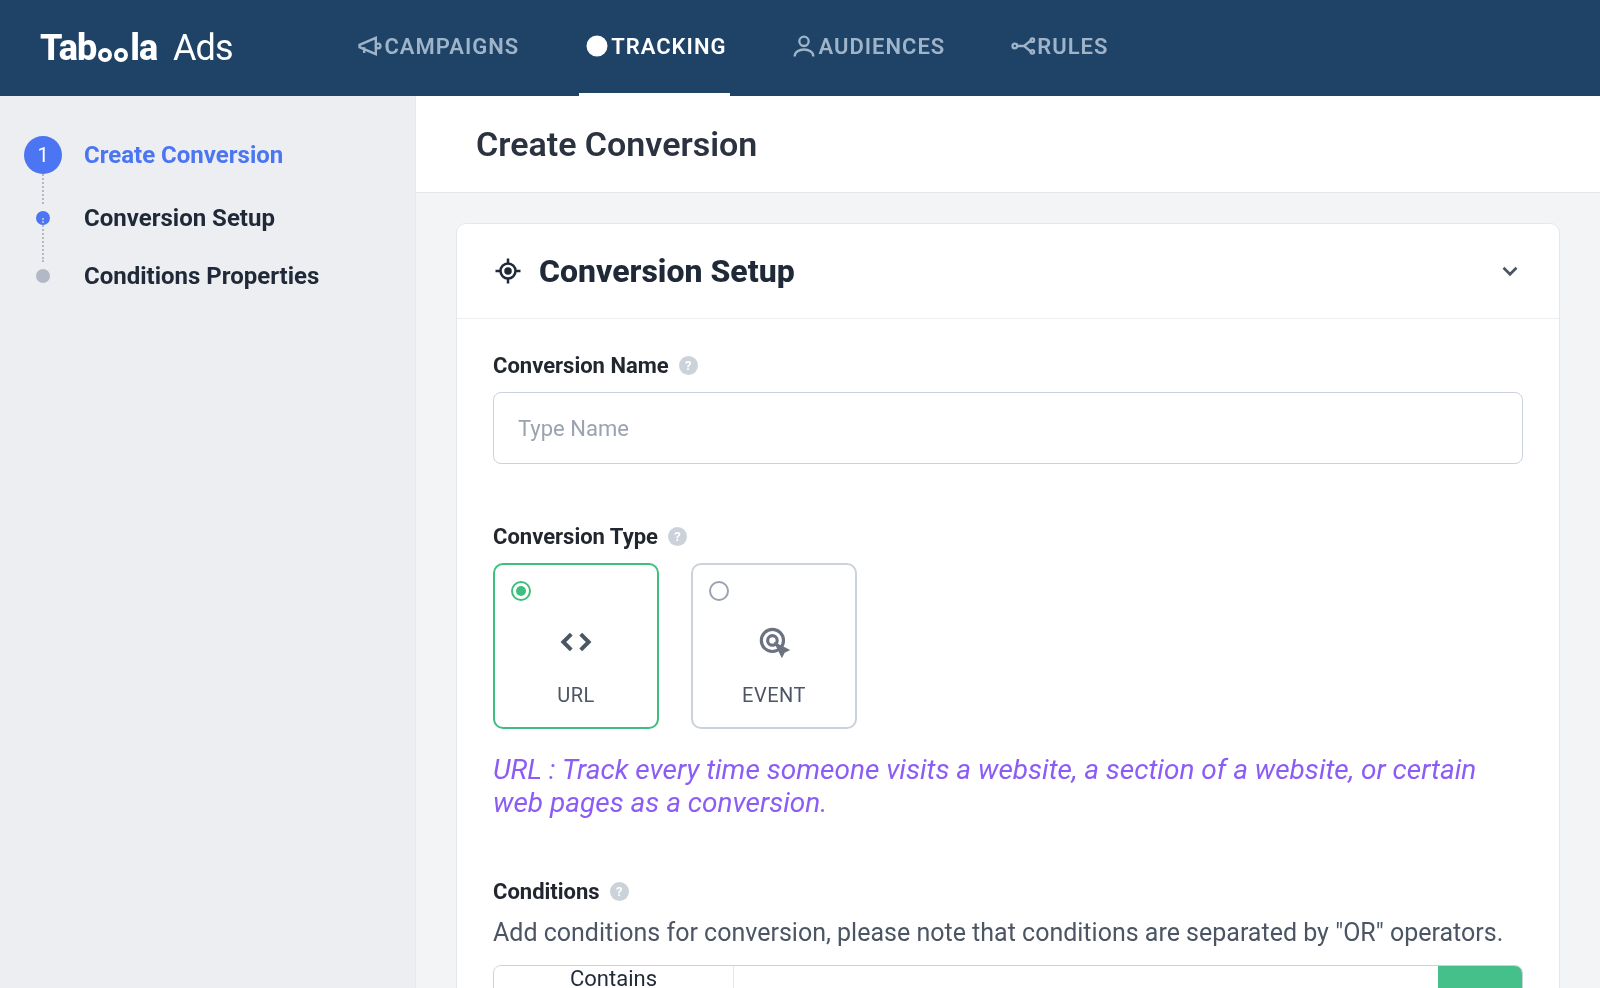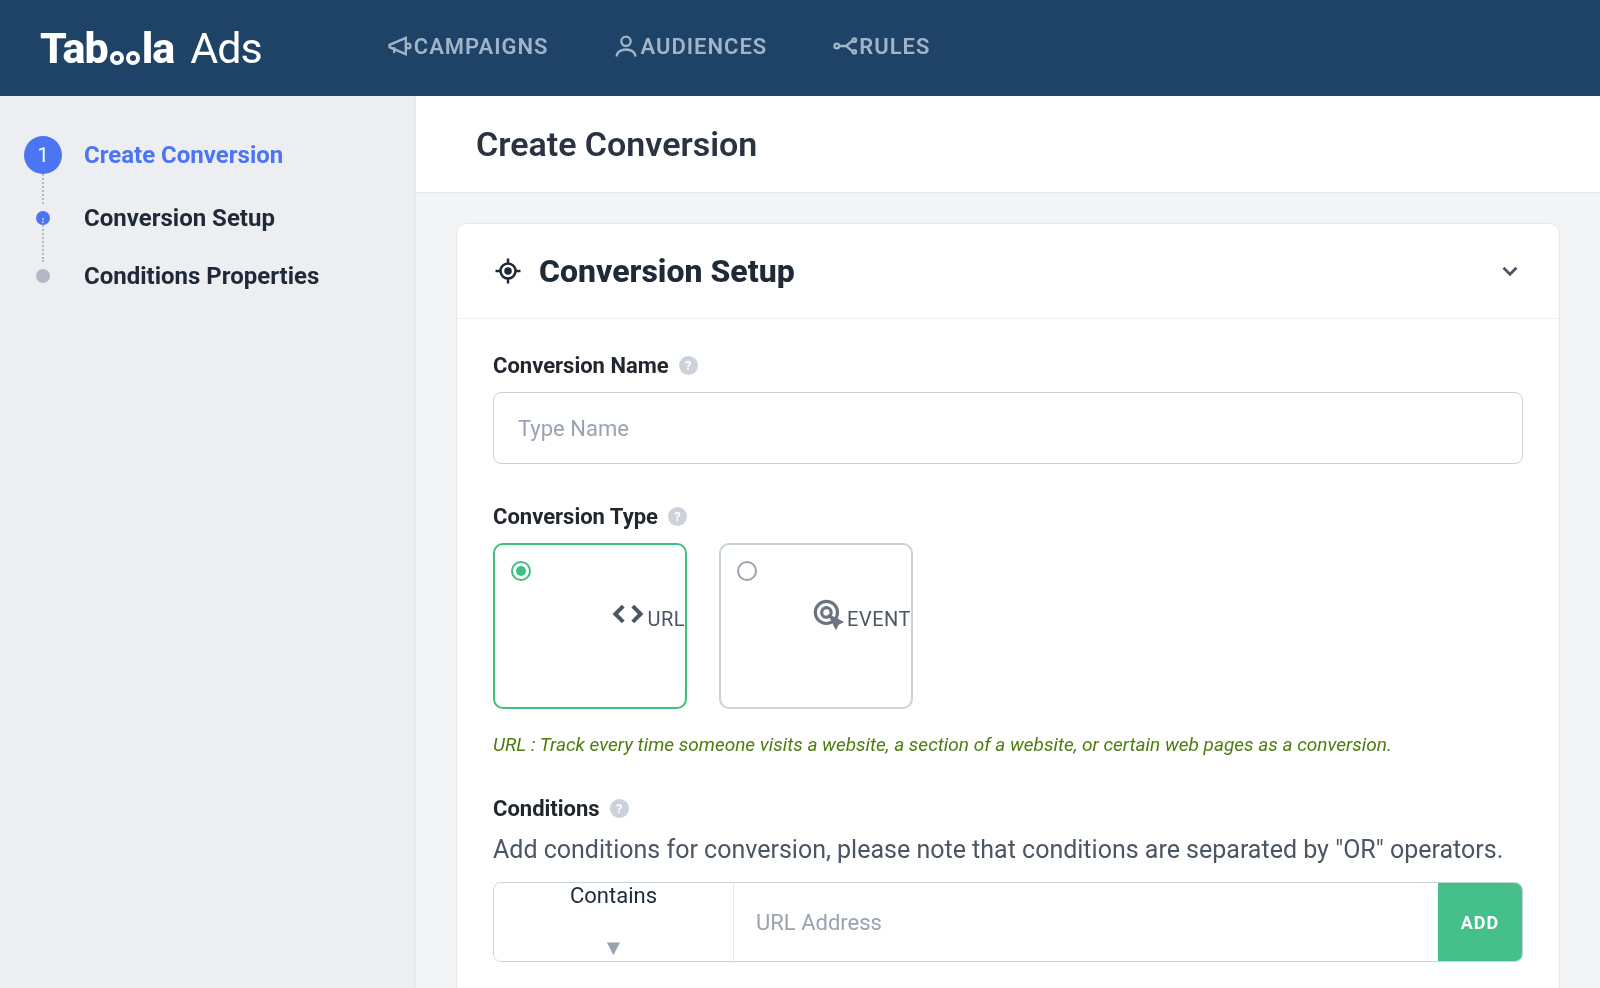--- a/index.html
+++ b/index.html
@@ -1,20 +1,20 @@
 <!DOCTYPE html>
 <html><head>
 <meta charset="utf-8">
 <style>
   * { box-sizing: border-box; margin: 0; padding: 0; font-family: -apple-system, BlinkMacSystemFont, "Segoe UI", Roboto, Helvetica, Arial, sans-serif; }
   body { background: #f3f4f6; color: #1f2937; width: 1600px; height: 988px; overflow: hidden; }
 
   
   .topnav { background: #1e4367; height: 96px; display: flex; align-items: center; padding: 0 40px; gap: 60px; }
-  .logo { display: flex; align-items: baseline; color: #fff; font-weight: 800; font-size: 43px; letter-spacing: -1px; }
+  .logo { display: flex; align-items: baseline; color: #fff; font-weight: 800; font-size: 36px; letter-spacing: -1px; }
   .logo .oo { display:inline-flex; align-items:center; gap:2px; margin:0 2px; position:relative; top:2px;}
   .logo .o { width:14px; height:14px; border:4px solid #fff; border-radius:50%; display:inline-block;}
   .logo .ads { font-weight: 400; margin-left:16px;}
   .navitems { display: flex; gap: 56px; align-items:center; margin-left:60px;}
   .navitem { display:flex; align-items:center; color:#9fb4c9; font-size:22px; font-weight:600; letter-spacing:1px; cursor:pointer; padding:33px 4px; border-bottom:4px solid transparent;}
   .navitem.active { color:#fff; border-bottom-color:#fff;}
   .navitem svg { width:28px; height:28px; }
   .navitem.active svg { stroke:#fff; fill:#fff;}
 
   
@@ -30,36 +30,36 @@
   .step .line { position:absolute; left:18px; top:38px; bottom:-30px; width:2px; border-left:2px dotted #b3b9c4;}
   .step.sm .line { left:18px; top:14px; bottom:-30px;}
 
   .main { flex:1; overflow:auto; }
   .page-title { font-size:34px; font-weight:600; color:#2b3340; padding:28px 60px; background:#fff; border-bottom:1px solid #e5e7eb;}
   .card { background:#fff; border:1px solid #e5e7eb; border-radius:10px; margin:30px 40px; padding:0; }
   .card-header { display:flex; align-items:center; justify-content:space-between; padding:28px 36px; border-bottom:1px solid #eceef1;}
   .card-header .t { display:flex; align-items:center; gap:16px; font-size:32px; font-weight:800; color:#1f2937;}
   .card-body { padding:34px 36px 40px 36px; }
 
-  .field { margin-bottom:40px; }
+  .field { margin-bottom:60px; }
   .field-label { font-size:22px; font-weight:700; color:#22272f; display:flex; align-items:center; gap:10px; margin-bottom:14px;}
   .help-icon { width:19px; height:19px; border-radius:50%; background:#cbd2da; color:#fff; font-size:13px; display:inline-flex; align-items:center; justify-content:center; font-weight:700;}
 
   .text-input { width:100%; height:72px; border:1px solid #cbd2da; border-radius:8px; padding:0 24px; font-size:22px; color:#1f2937;}
   .text-input::placeholder { color:#9aa3af; }
 
   .type-cards { display:flex; gap:32px; }
-  .type-card { width:194px; height:166px; border:2px solid #cbd2da; border-radius:10px; display:flex; flex-direction:row; align-items:center; justify-content:flex-end; padding:18px 0 32px 0; cursor:pointer; position:relative;}
+  .type-card { width:166px; height:166px; border:2px solid #cbd2da; border-radius:10px; display:flex; flex-direction:column; align-items:center; justify-content:flex-end; padding:18px 0 20px 0; cursor:pointer; position:relative;}
   .type-card.selected { border-color:#3fbf7f; }
   .type-card .radio { position:absolute; top:16px; left:16px; width:20px; height:20px; border:2px solid #9aa3af; border-radius:50%; display:flex; align-items:center; justify-content:center;}
   .type-card.selected .radio { border-color:#3fbf7f; }
   .type-card.selected .radio::after { content:""; width:10px; height:10px; background:#3fbf7f; border-radius:50%;}
   .type-card .ic { margin-top:12px; margin-bottom:18px; color:#4b5563;}
   .type-card .cap { font-size:20px; color:#4b5563; letter-spacing:.5px;}
-  .hint { font-size:19px; color:#4d7c0f; font-style:italic; margin-top:24px;}
+  .hint { font-size:28px; color:#8b5cf6; font-style:italic; margin-top:24px;}
 
   .cond-desc { font-size:25px; color:#4b5563; margin:6px 0 18px 0;}
   .cond-row { display:flex; border:1px solid #cbd2da; border-radius:8px; overflow:hidden; height:80px;}
   .cond-select { width:240px; border-right:1px solid #e5e7eb; display:flex; align-items:center; justify-content:space-between; padding:0 22px; font-size:22px; color:#1f2937; background:#fff; cursor:pointer;flex-direction:column;}
   .cond-select .caret { color:#9aa3af; }
   .cond-input { flex:1; border:none; padding:0 22px; font-size:22px; color:#1f2937;}
   .cond-input::placeholder { color:#9aa3af;}
   .cond-add { width:84px; background:#45c08a; color:#fff; font-weight:700; font-size:18px; letter-spacing:1px; border:none; cursor:pointer;}
 
   .chev { width:26px; height:26px; }
@@ -78,20 +78,27 @@
     <span class="ads">Ads</span>
   </div>
   <div class="navitems">
     <div class="navitem">
       <svg viewBox="0 0 24 24" fill="none" stroke="#9fb4c9" stroke-width="2">
           <path d="M3 11l14-6v14L3 13v-2z"></path>
           <path d="M7 13v5"></path>
           <circle cx="19" cy="12" r="2"></circle>
         </svg>
       <span>CAMPAIGNS</span>
+    </div>
+    <div class="navitem active">
+      <svg viewBox="0 0 24 24" fill="none" stroke="#fff" stroke-width="2">
+          <circle cx="12" cy="12" r="8"></circle>
+          <circle cx="12" cy="12" r="3" fill="#fff"></circle>
+        </svg>
+      <span>TRACKING</span>
     </div>
     <div class="navitem">
       <svg viewBox="0 0 24 24" fill="none" stroke="#9fb4c9" stroke-width="2">
           <circle cx="12" cy="8" r="4"></circle>
           <path d="M4 21c0-4 4-6 8-6s8 2 8 6"></path>
         </svg>
       <span>AUDIENCES</span>
     </div>
     <div class="navitem">
       <svg viewBox="0 0 24 24" fill="none" stroke="#9fb4c9" stroke-width="2">

